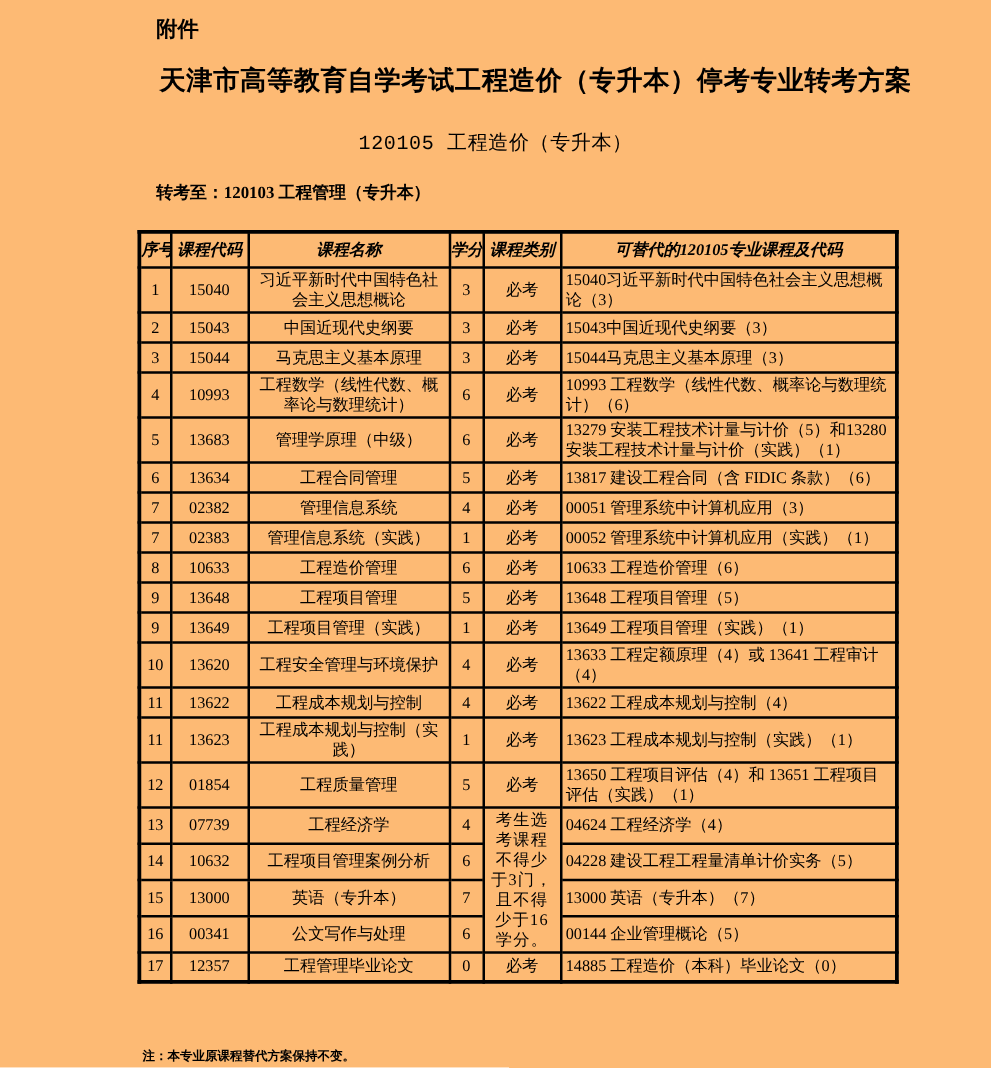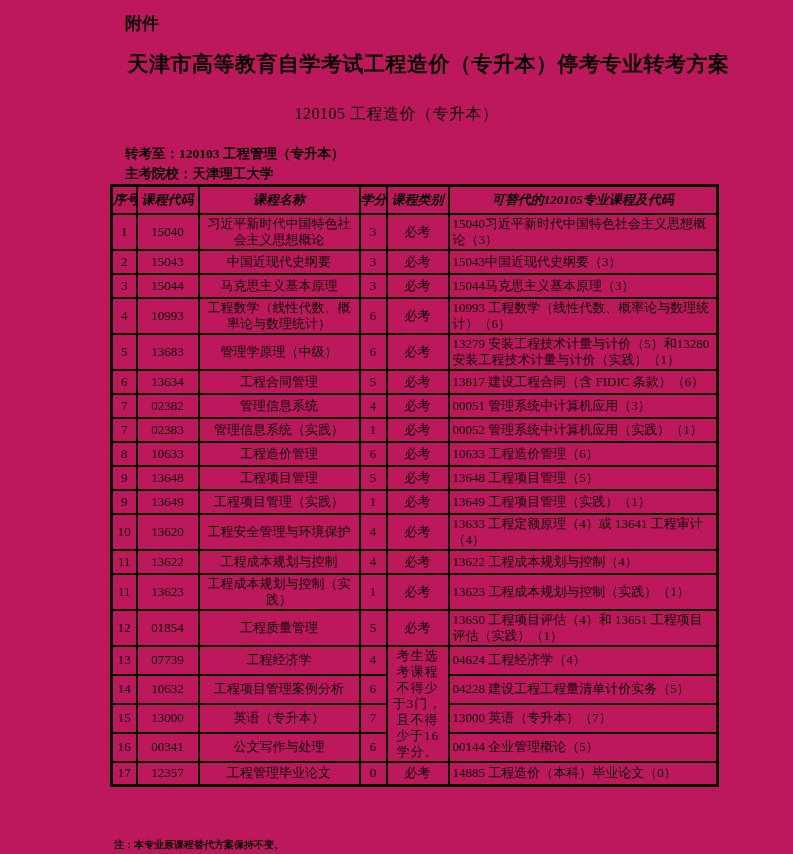--- a/index.html
+++ b/index.html
@@ -5,38 +5,38 @@
   * { margin: 0; padding: 0; box-sizing: border-box; }
   html, body { background: #ffffff; }
   body {
     width: 793px; height: 854px;
     font-family: "Liberation Serif", "DejaVu Serif", serif;
     color: #000;
   }
   .page {
     position: relative;
     width: 793px; height: 854px;
-    background: #be185d;
+    background: #fdba74;
     overflow: hidden;
   }
   .attachment {
     position: absolute; left: 125px; top: 12px;
     font-family: "Liberation Sans", "DejaVu Sans", sans-serif;
     font-size: 17px; font-weight: bold;
   }
   .title {
     position: absolute; left: 0; top: 50px; width: 100%;
     text-align: center;
     font-family: "Liberation Sans", "DejaVu Sans", sans-serif;
     font-size: 21px; font-weight: bold; letter-spacing: 0.5px; margin-left: 32px;
   }
   .subtitle {
     position: absolute; left: 0; top: 104px; width: 100%;
     text-align: center;
-    font-family: Liberation Serif, serif;
+    font-family: Liberation Mono, monospace;
     font-size: 16px; font-weight: 500; letter-spacing: 0.5px;
   }
   .meta {
     position: absolute; left: 125px; top: 144px;
     font-family: Liberation Serif, serif;
     font-size: 13.5px; font-weight: bold; line-height: 20px;
   }
   table.course-table {
     position: absolute; left: 110px; top: 184px;
     width: 606px;
@@ -80,21 +80,20 @@
 <div class="page">
 
   <div class="attachment">附件</div>
 
   <div class="title">天津市高等教育自学考试工程造价（专升本）停考专业转考方案</div>
 
   <div class="subtitle">120105 工程造价（专升本）</div>
 
   <div class="meta">
     <div>转考至：120103 工程管理（专升本）</div>
-    <div>主考院校：天津理工大学</div>
   </div>
 
   <table class="course-table">
     <colgroup>
       <col style="width:25px">
         <col style="width:62px">
         <col style="width:161px">
       <col style="width:27px">
         <col style="width:62px">
         <col style="width:269px">

